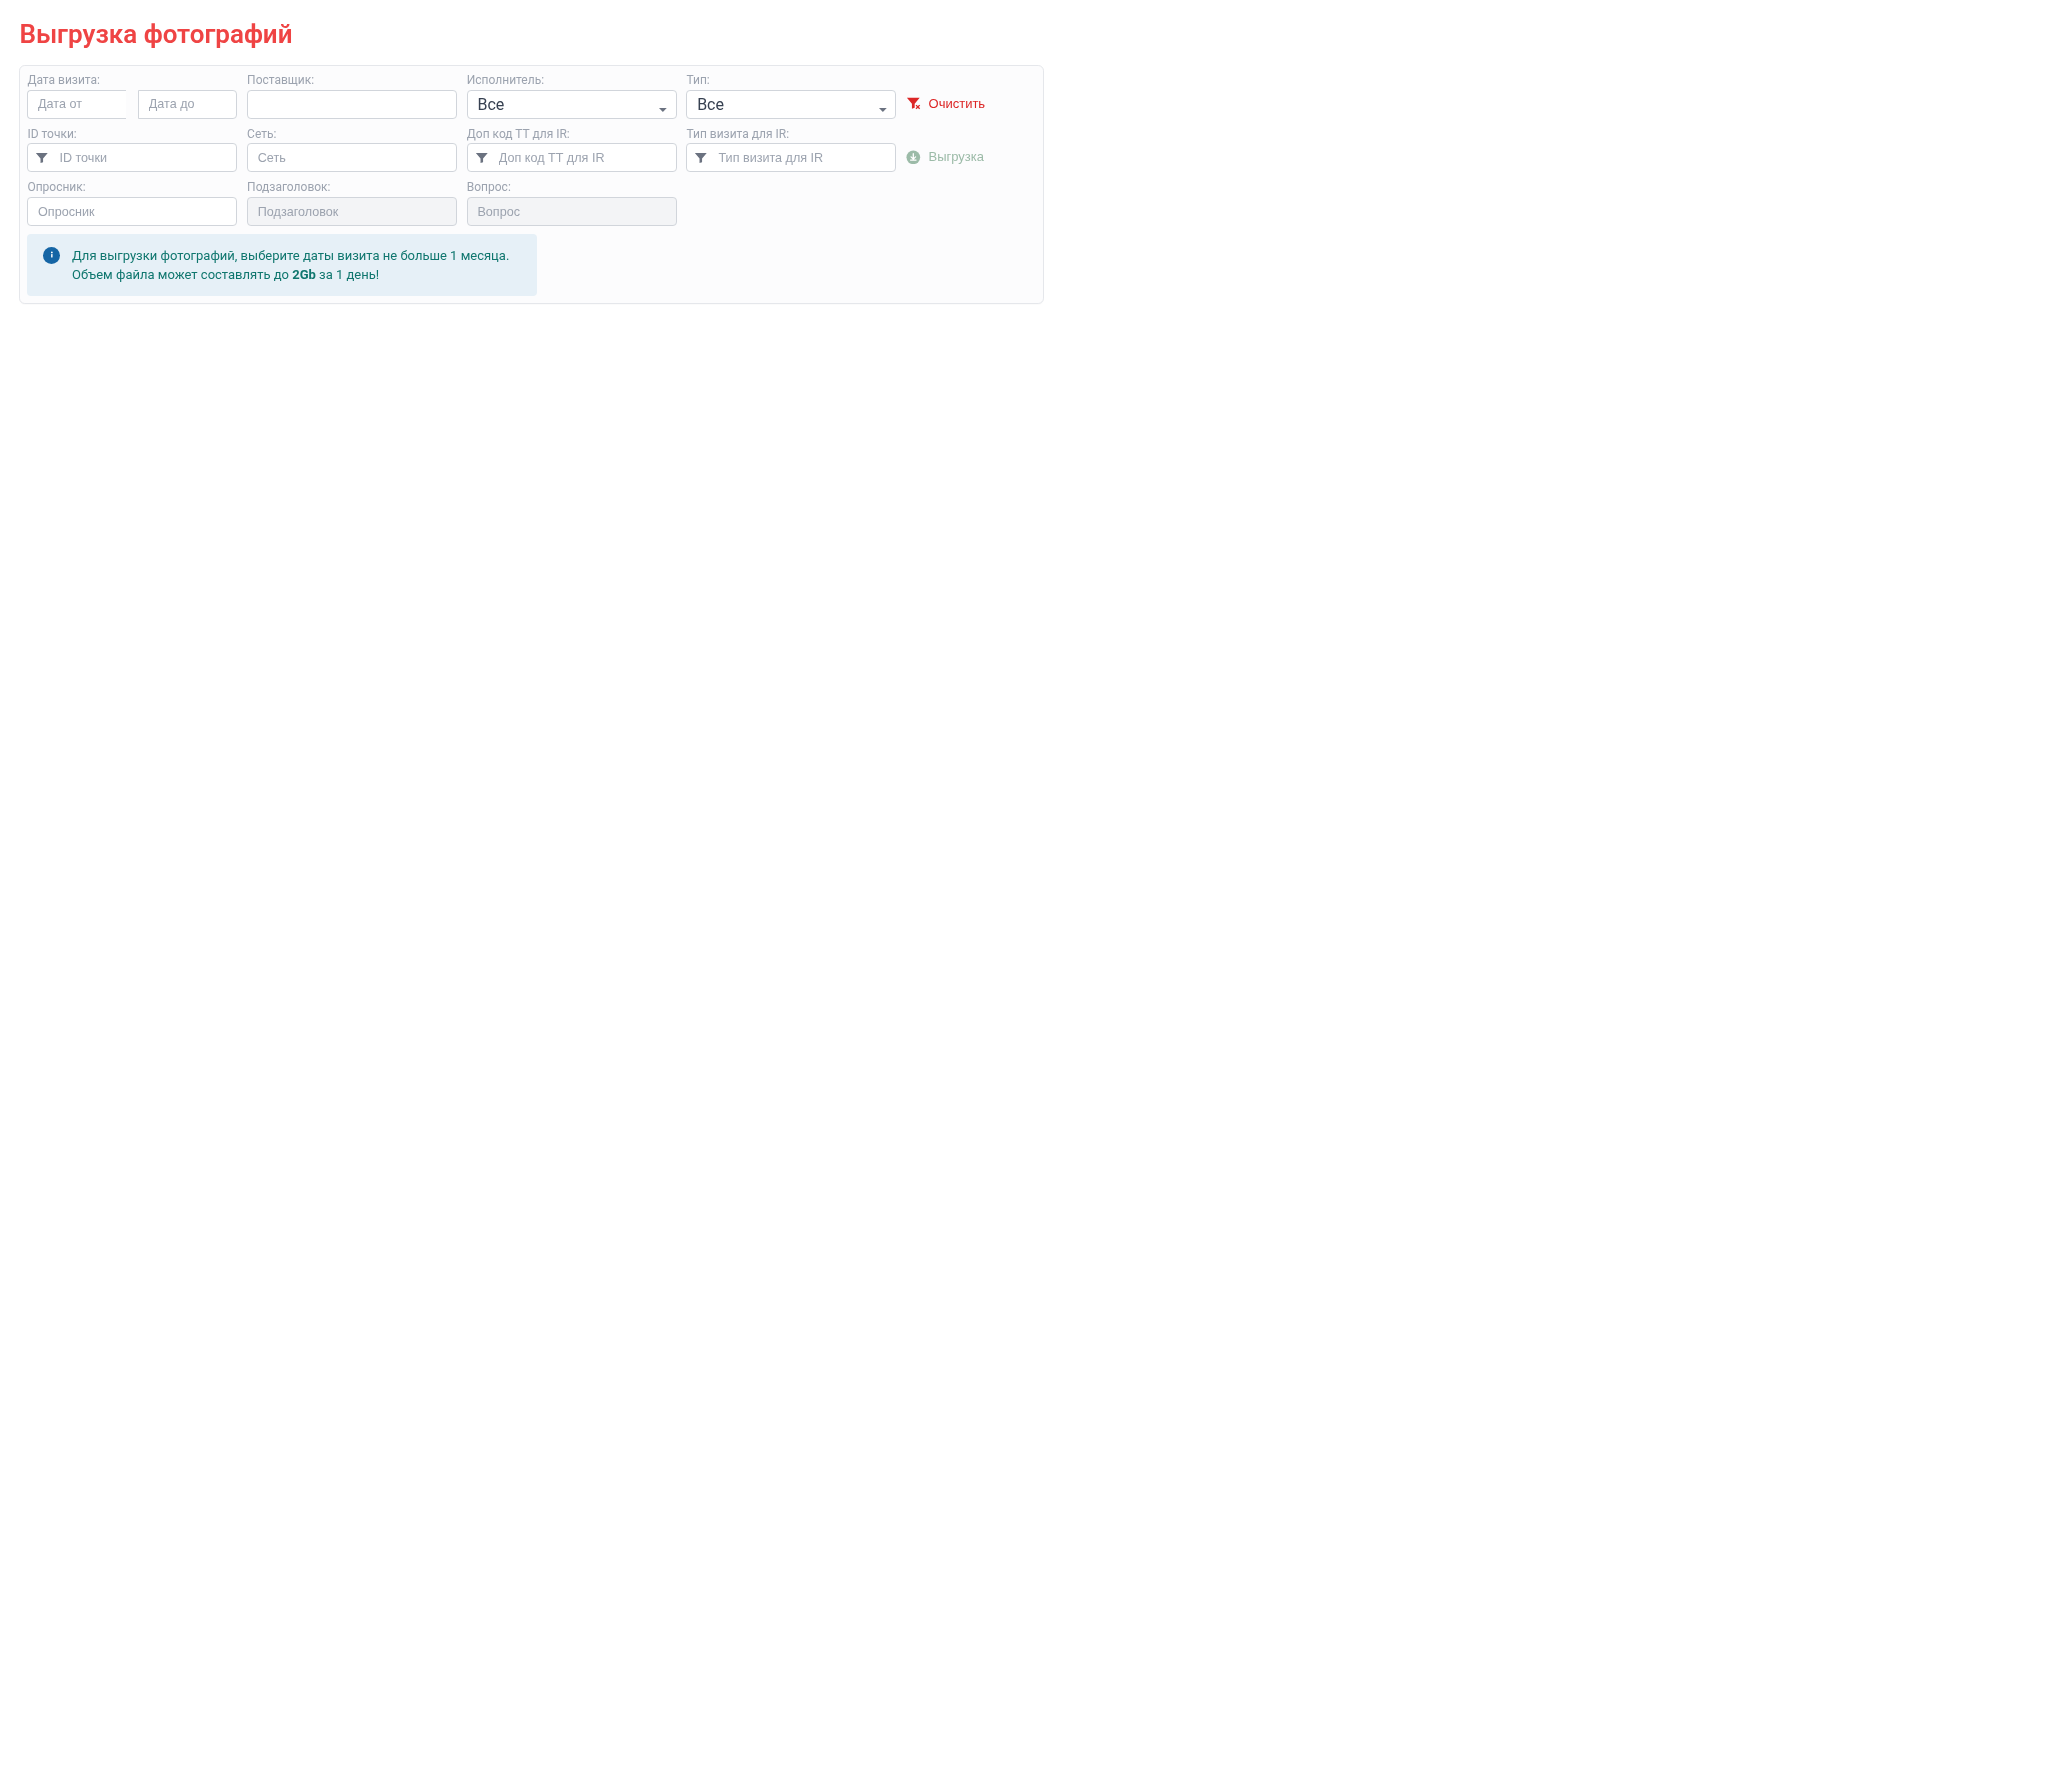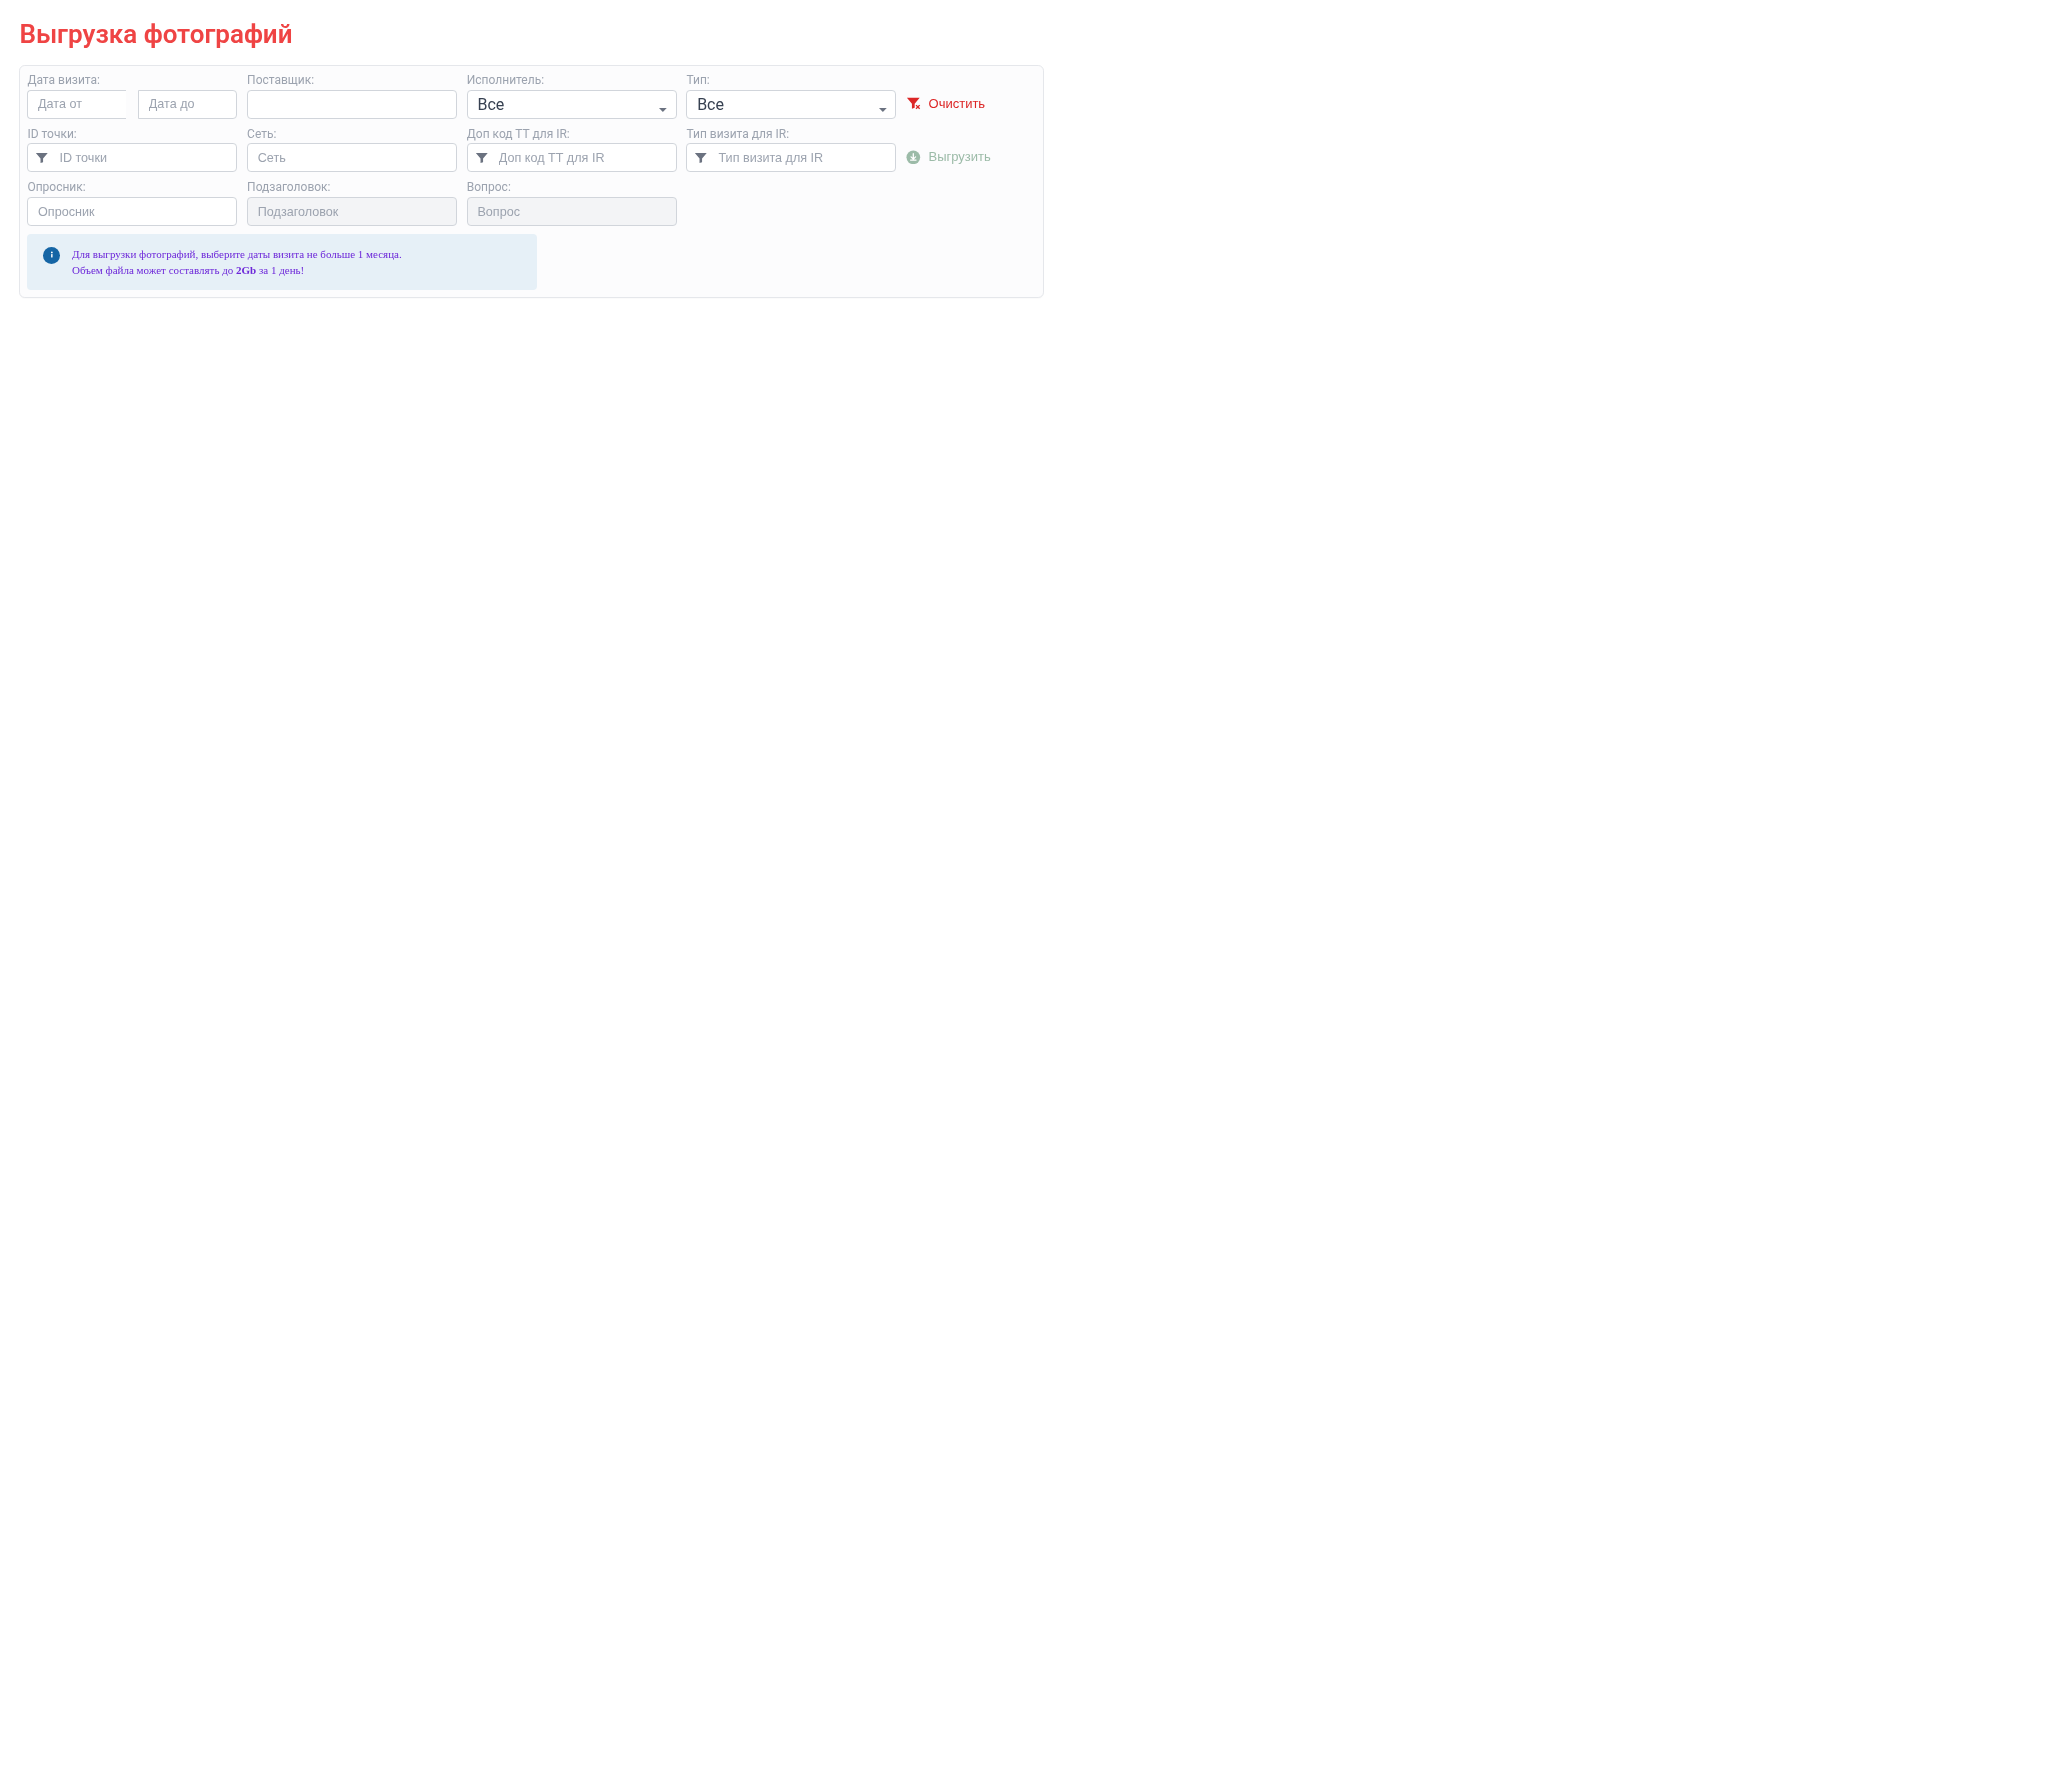--- a/index.html
+++ b/index.html
@@ -168,24 +168,23 @@
       display: flex;
       align-items: center;
       justify-content: center;
       flex-shrink: 0;
       color: #fff;
       font-size: 11.6px;
       font-weight: 700;
       margin-top: 1px;
     }
     .info-text {
-      font-size: 11px;
-      color: #6d28d9;
+      font-size: 13px;
+      color: #0f766e;
       line-height: 1.5;
-      font-family: Liberation Serif, serif;
     }
     .info-text strong {
       font-weight: 700;
     }
   </style>
 </head>
 <body>
 
 <h1 class="page-title">Выгрузка фотографий</h1>
 
@@ -288,21 +287,21 @@
     </div>
 
     <div class="field-group action">
       <button class="action-btn green">
         <span class="action-icon">
           <svg viewBox="0 0 16 16" fill="currentColor">
             <circle cx="8" cy="8" r="7.5"></circle>
             <path d="M8 4 L8 9 M5.5 7.5 L8 10 L10.5 7.5 M5 11 L11 11" stroke="#fff" stroke-width="1.4" fill="none" stroke-linecap="round" stroke-linejoin="round"></path>
           </svg>
         </span>
-        <span>Выгрузить</span>
+        <span>Выгрузка</span>
       </button>
     </div>
 
   </div>
 
   <div class="filter-row">
 
     <div class="field-group">
       <label class="field-label">Опросник:</label>
       <input class="text-input" type="text" placeholder="Опросник" style="">

